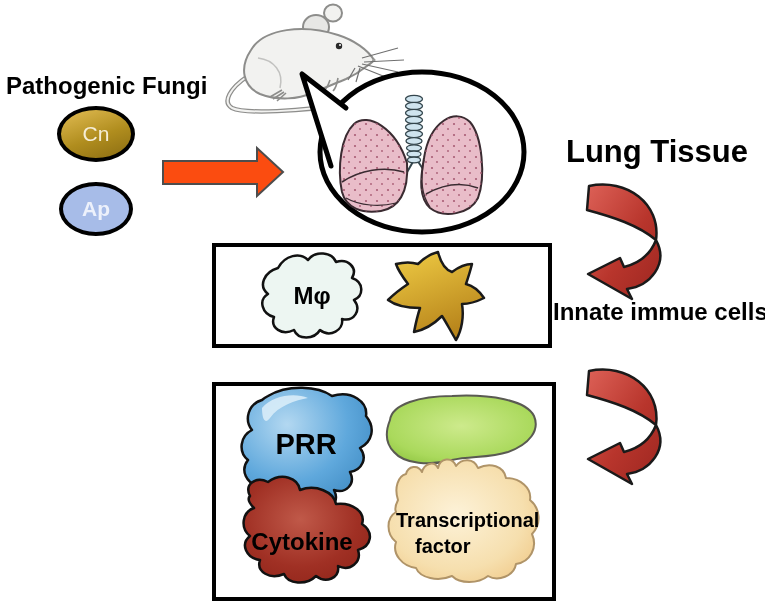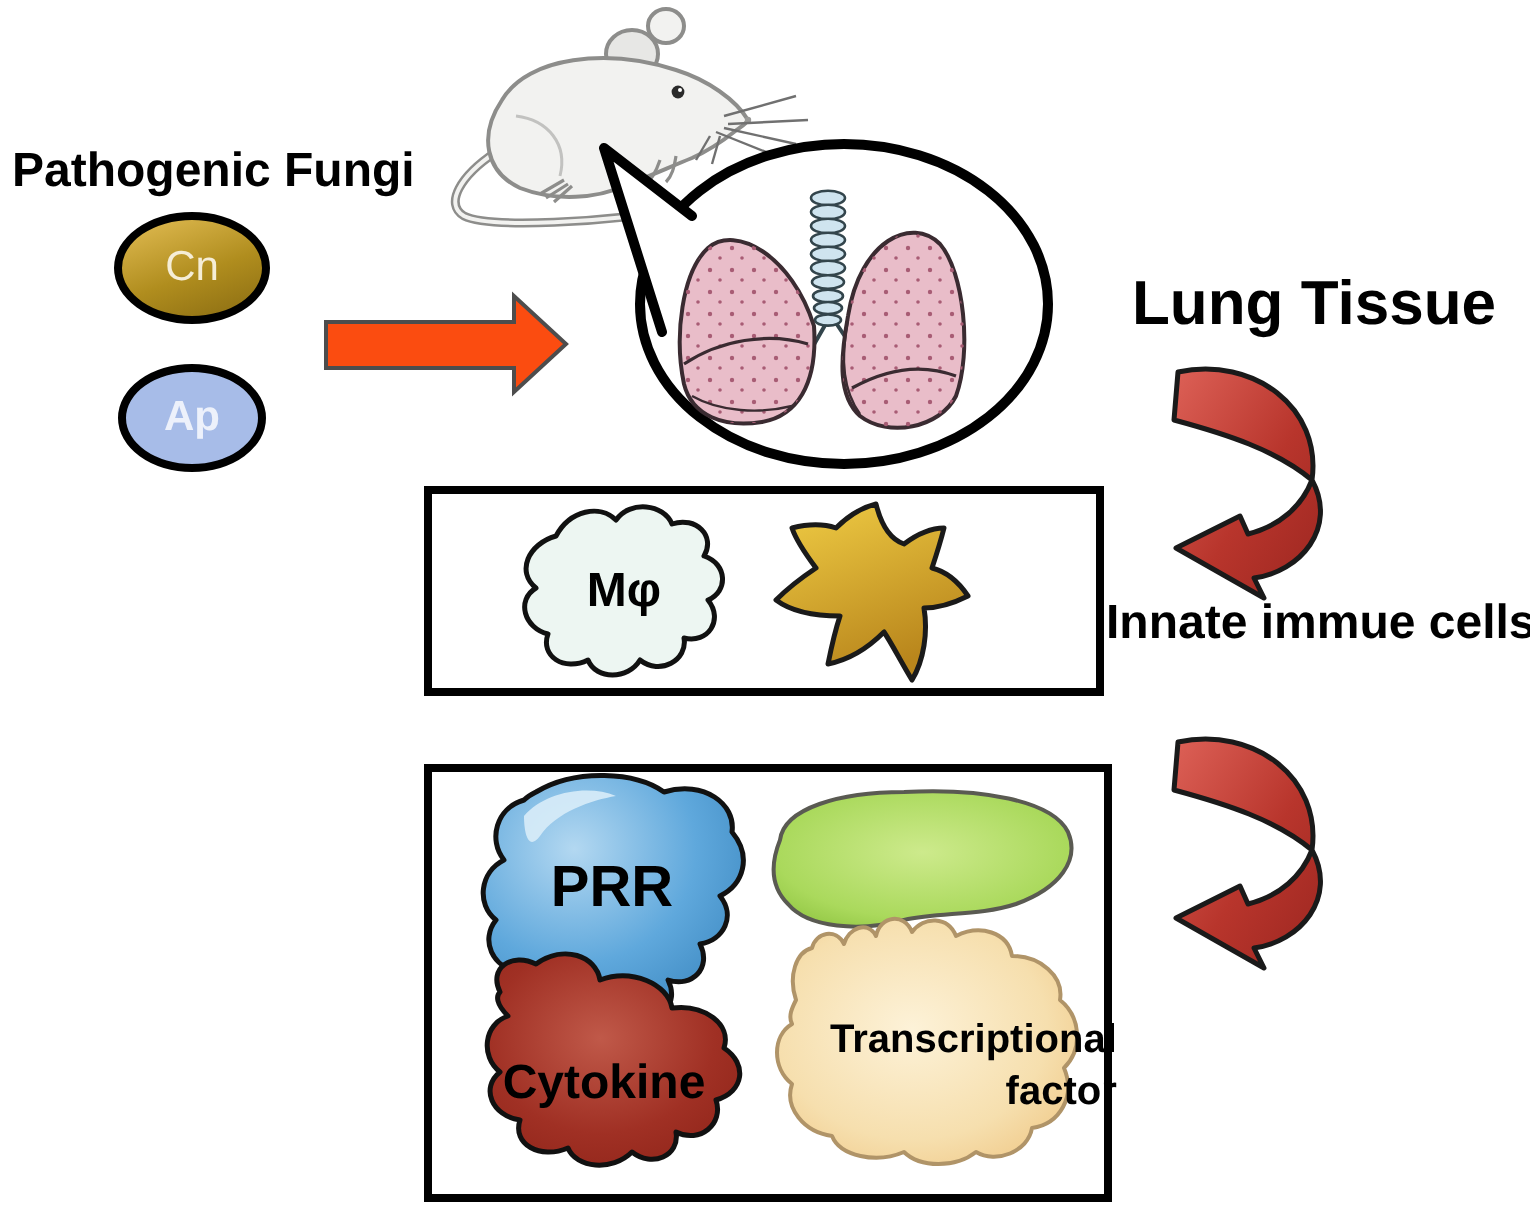--- a/index.html
+++ b/index.html
@@ -22,22 +22,22 @@
     display:flex;align-items:center;justify-content:center;z-index:3;}
   #ap-ellipse span{font-size:21px;font-weight:bold;color:#edf1fb;}
   #lbl-lung-tissue{left:566px;top:134px;font-size:31px;}
   #lbl-innate{left:553px;top:298px;font-size:24px;}
   #lbl-signaling{left:575px;top:488px;font-size:24px;line-height:30px;}
   #lbl-mphi{left:272px;top:282px;width:80px;text-align:center;font-size:24px;}
   #lbl-dc{left:392px;top:282px;width:80px;text-align:center;font-size:24px;}
   #lbl-prr{left:256px;top:428px;width:100px;text-align:center;font-size:29px;}
   #lbl-inflammasome{left:375px;top:417px;width:170px;text-align:center;font-size:22px;}
   #lbl-cytokine{left:242px;top:528px;width:120px;text-align:center;font-size:24px;}
-  #lbl-tf{left:415px;top:507px;font-size:20px;line-height:26px;}
-  #lbl-tf .tf2{padding-left:19px;text-align:right;}
+  #lbl-tf{left:396px;top:507px;font-size:20px;line-height:26px;}
+  #lbl-tf .tf2{padding-left:19px;}
 </style>
 </head>
 <body>
 
 <div id="canvas">
 
   <div class="box" id="innate-box"></div>
   <div class="box" id="signaling-box"></div>
 
   <svg id="artwork" width="765" height="605" viewBox="0 0 765 605">

